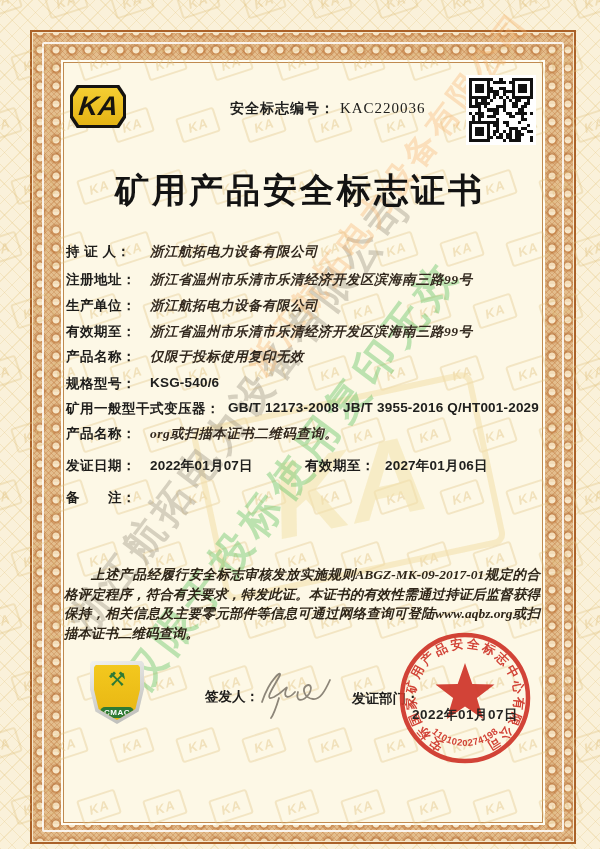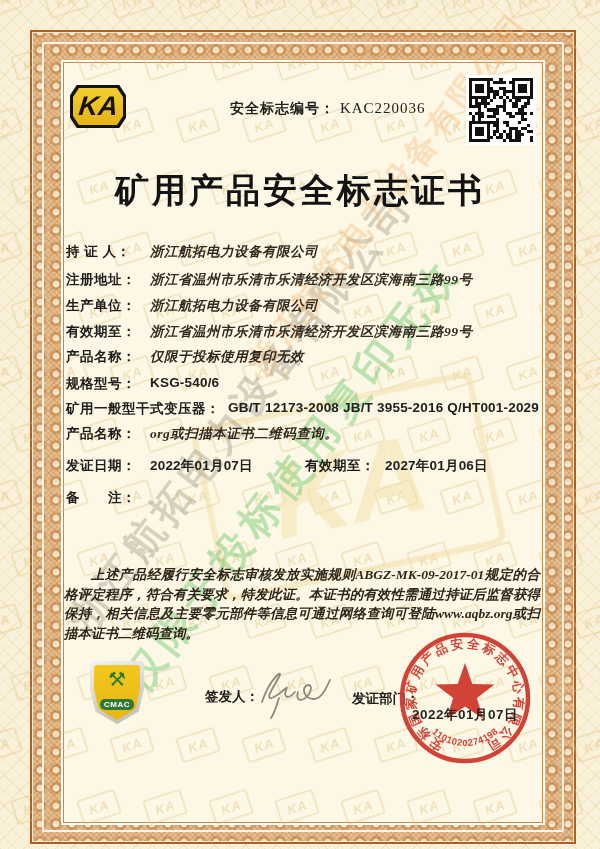--- a/index.html
+++ b/index.html
@@ -95,21 +95,21 @@
     text-indent:2em;text-align:justify;}
   
   .cmac{left:90px;top:661px;width:54px;height:63px;}
   .cmac-outer{position:absolute;inset:0;background:linear-gradient(160deg,#f2f2f0,#b9b9b5);
     clip-path:polygon(50% 100%,10% 80%,0 45%,0 4%,4% 0,96% 0,100% 4%,100% 45%,90% 80%);}
   .cmac-inner{position:absolute;inset:4px;background:linear-gradient(#f3c81e,#e7b512);
     clip-path:polygon(50% 100%,10% 80%,0 45%,0 4%,4% 0,96% 0,100% 4%,100% 45%,90% 80%);
     display:flex;flex-direction:column;align-items:center;}
   .cmac-tools{font-size:20px;line-height:24px;color:#2e7a35;margin-top:2px;}
   .cmac-band{background:#2e7a35;color:#fff;font-size:8px;font-weight:900;letter-spacing:.5px;
-    border-radius:5px;padding:1px 4px;margin-top:8px;}
+    border-radius:5px;padding:1px 4px;margin-top:16px;}
   .sig-label{font-size:13.5px;font-weight:700;color:#1d1c1a;}
   #signature{left:246px;top:662px;}
   
   .seal{left:384px;top:620px;width:162px;height:162px;opacity:.93;}
   .seal-date{position:absolute;left:0;top:86px;width:162px;text-align:center;
     font-size:13.5px;font-weight:700;color:#141414;letter-spacing:.5px;z-index:7;}
 </style>
 </head>
 <body>
 

